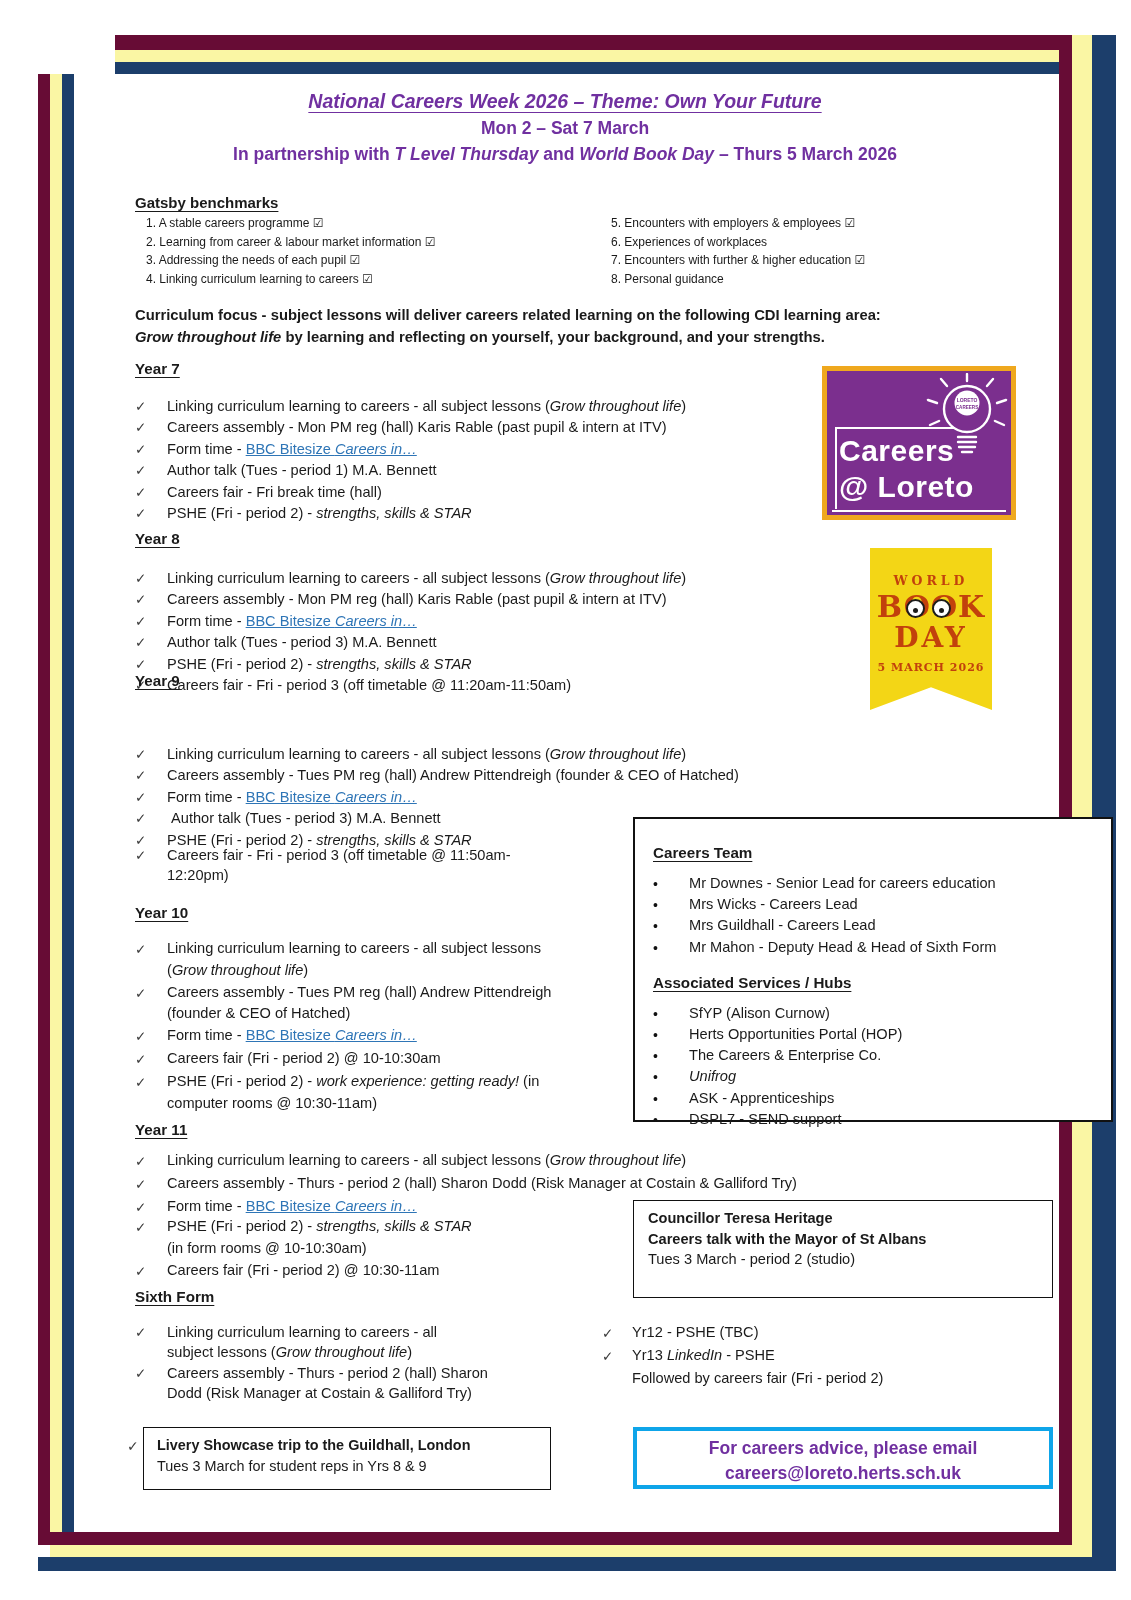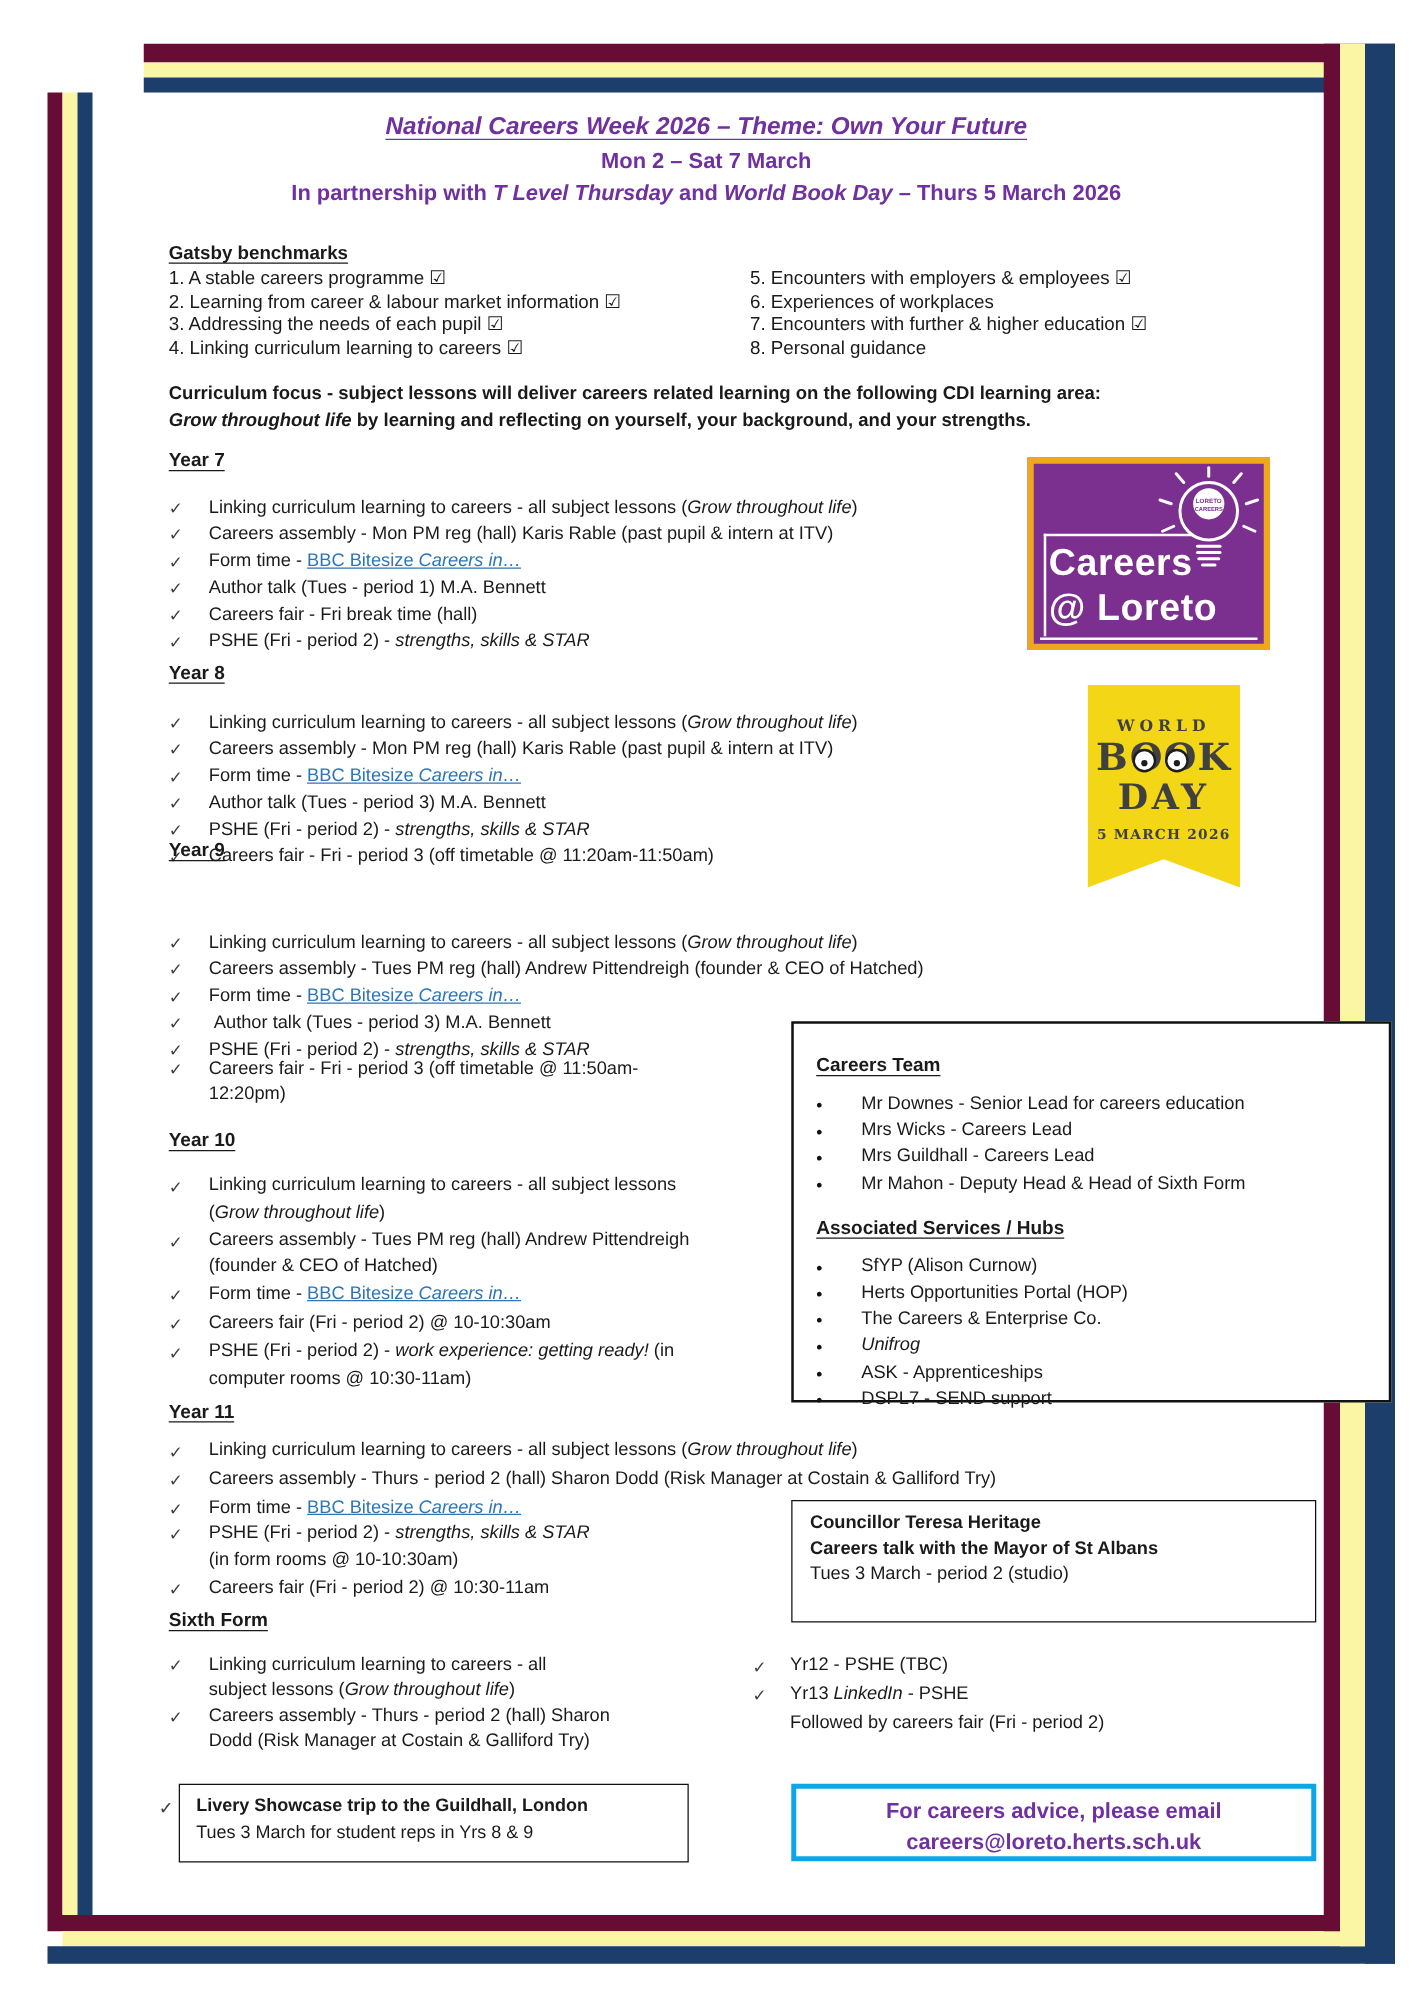--- a/index.html
+++ b/index.html
@@ -21,21 +21,21 @@
   
   #hdr{left:95px;top:88px;width:940px;text-align:center;}
   #hdr .t1{font-size:19.5px;font-weight:bold;font-style:italic;text-decoration:underline;text-underline-offset:4px;line-height:27px;}
   #hdr .t2{font-size:17.5px;font-weight:bold;line-height:26px;}
   #hdr .t3{font-size:17.5px;font-weight:bold;line-height:26px;}
 
   
   #gatsby-h{left:135px;top:194px;font-size:15px;}
   #gatsby-left{left:135px;top:214px;width:470px;}
   #gatsby-right{left:600px;top:214px;width:430px;}
-  .gatsby .row{line-height:18.7px;font-size:15px;}
+  .gatsby .row{line-height:18.7px;font-size:12px;margin-left:11px;}
 
   #curriculum{left:135px;top:305px;width:900px;font-size:14.8px;line-height:21.5px;white-space:pre-wrap;}
 
   .yearh{position:absolute;font-size:15.2px;}
   #y7h{left:135px;top:360px;} #y7l{left:135px;top:396px;width:720px;}
   #y8h{left:135px;top:530px;} #y8l{left:135px;top:568px;width:720px;}
   #y9h{left:135px;top:672px;} #y9l{left:135px;top:744px;width:760px;}
   #y9l2{left:135px;top:845px;width:470px;}
   #y10h{left:135px;top:904px;} #y10l{left:135px;top:938px;width:520px;}
   #y11h{left:135px;top:1121px;text-align:center;} #y11l{left:135px;top:1150px;width:900px;}
@@ -62,21 +62,21 @@
   #logo-loreto{position:absolute;left:822px;top:366px;width:194px;height:154px;background:#7B2F8E;border:5px solid #EFA81E;box-sizing:border-box;}
   #logo-loreto .bracket{position:absolute;left:8px;top:56px;width:118px;height:80px;border-top:2px solid #fff;border-left:2px solid #fff;}
   #logo-loreto .bline{position:absolute;left:5px;right:5px;bottom:3px;border-top:2px solid #fff;}
   #logo-loreto .cw{position:absolute;left:12px;color:#fff;font-weight:bold;font-size:30px;line-height:32px;letter-spacing:0.5px;}
   #logo-loreto .cw1{top:64px;}
   #logo-loreto .cw2{top:100px;}
   #logo-loreto svg{position:absolute;right:0px;top:2px;}
 
   
   #logo-wbd{position:absolute;left:870px;top:548px;width:122px;height:162px;background:#F3D616;
-            clip-path:polygon(0 0,100% 0,100% 100%,50% 86%,0 100%);text-align:center;color:#404040;
+            clip-path:polygon(0 0,100% 0,100% 100%,50% 86%,0 100%);text-align:center;color:#c2410c;
             font-family:"DejaVu Serif","Liberation Serif",serif;font-weight:bold;}
   #logo-wbd .w1{margin-top:25px;font-size:12.5px;letter-spacing:4px;}
   #logo-wbd .w2{position:relative;font-size:30px;line-height:33px;letter-spacing:1px;margin-top:2px;}
   #logo-wbd .w3{font-size:28px;line-height:29px;letter-spacing:3px;}
   #logo-wbd .w4{margin-top:9px;font-size:11px;letter-spacing:1px;}
   .eye{position:absolute;width:15px;height:15px;background:#fff;border:2.5px solid #1d1d1b;border-radius:50%;top:9px;}
   .eye::after{content:'';position:absolute;width:5px;height:5px;background:#1d1d1b;border-radius:50%;left:5px;top:7px;}
   .eye.e1{left:36px;} .eye.e2{left:62px;}
 </style>
 </head>

